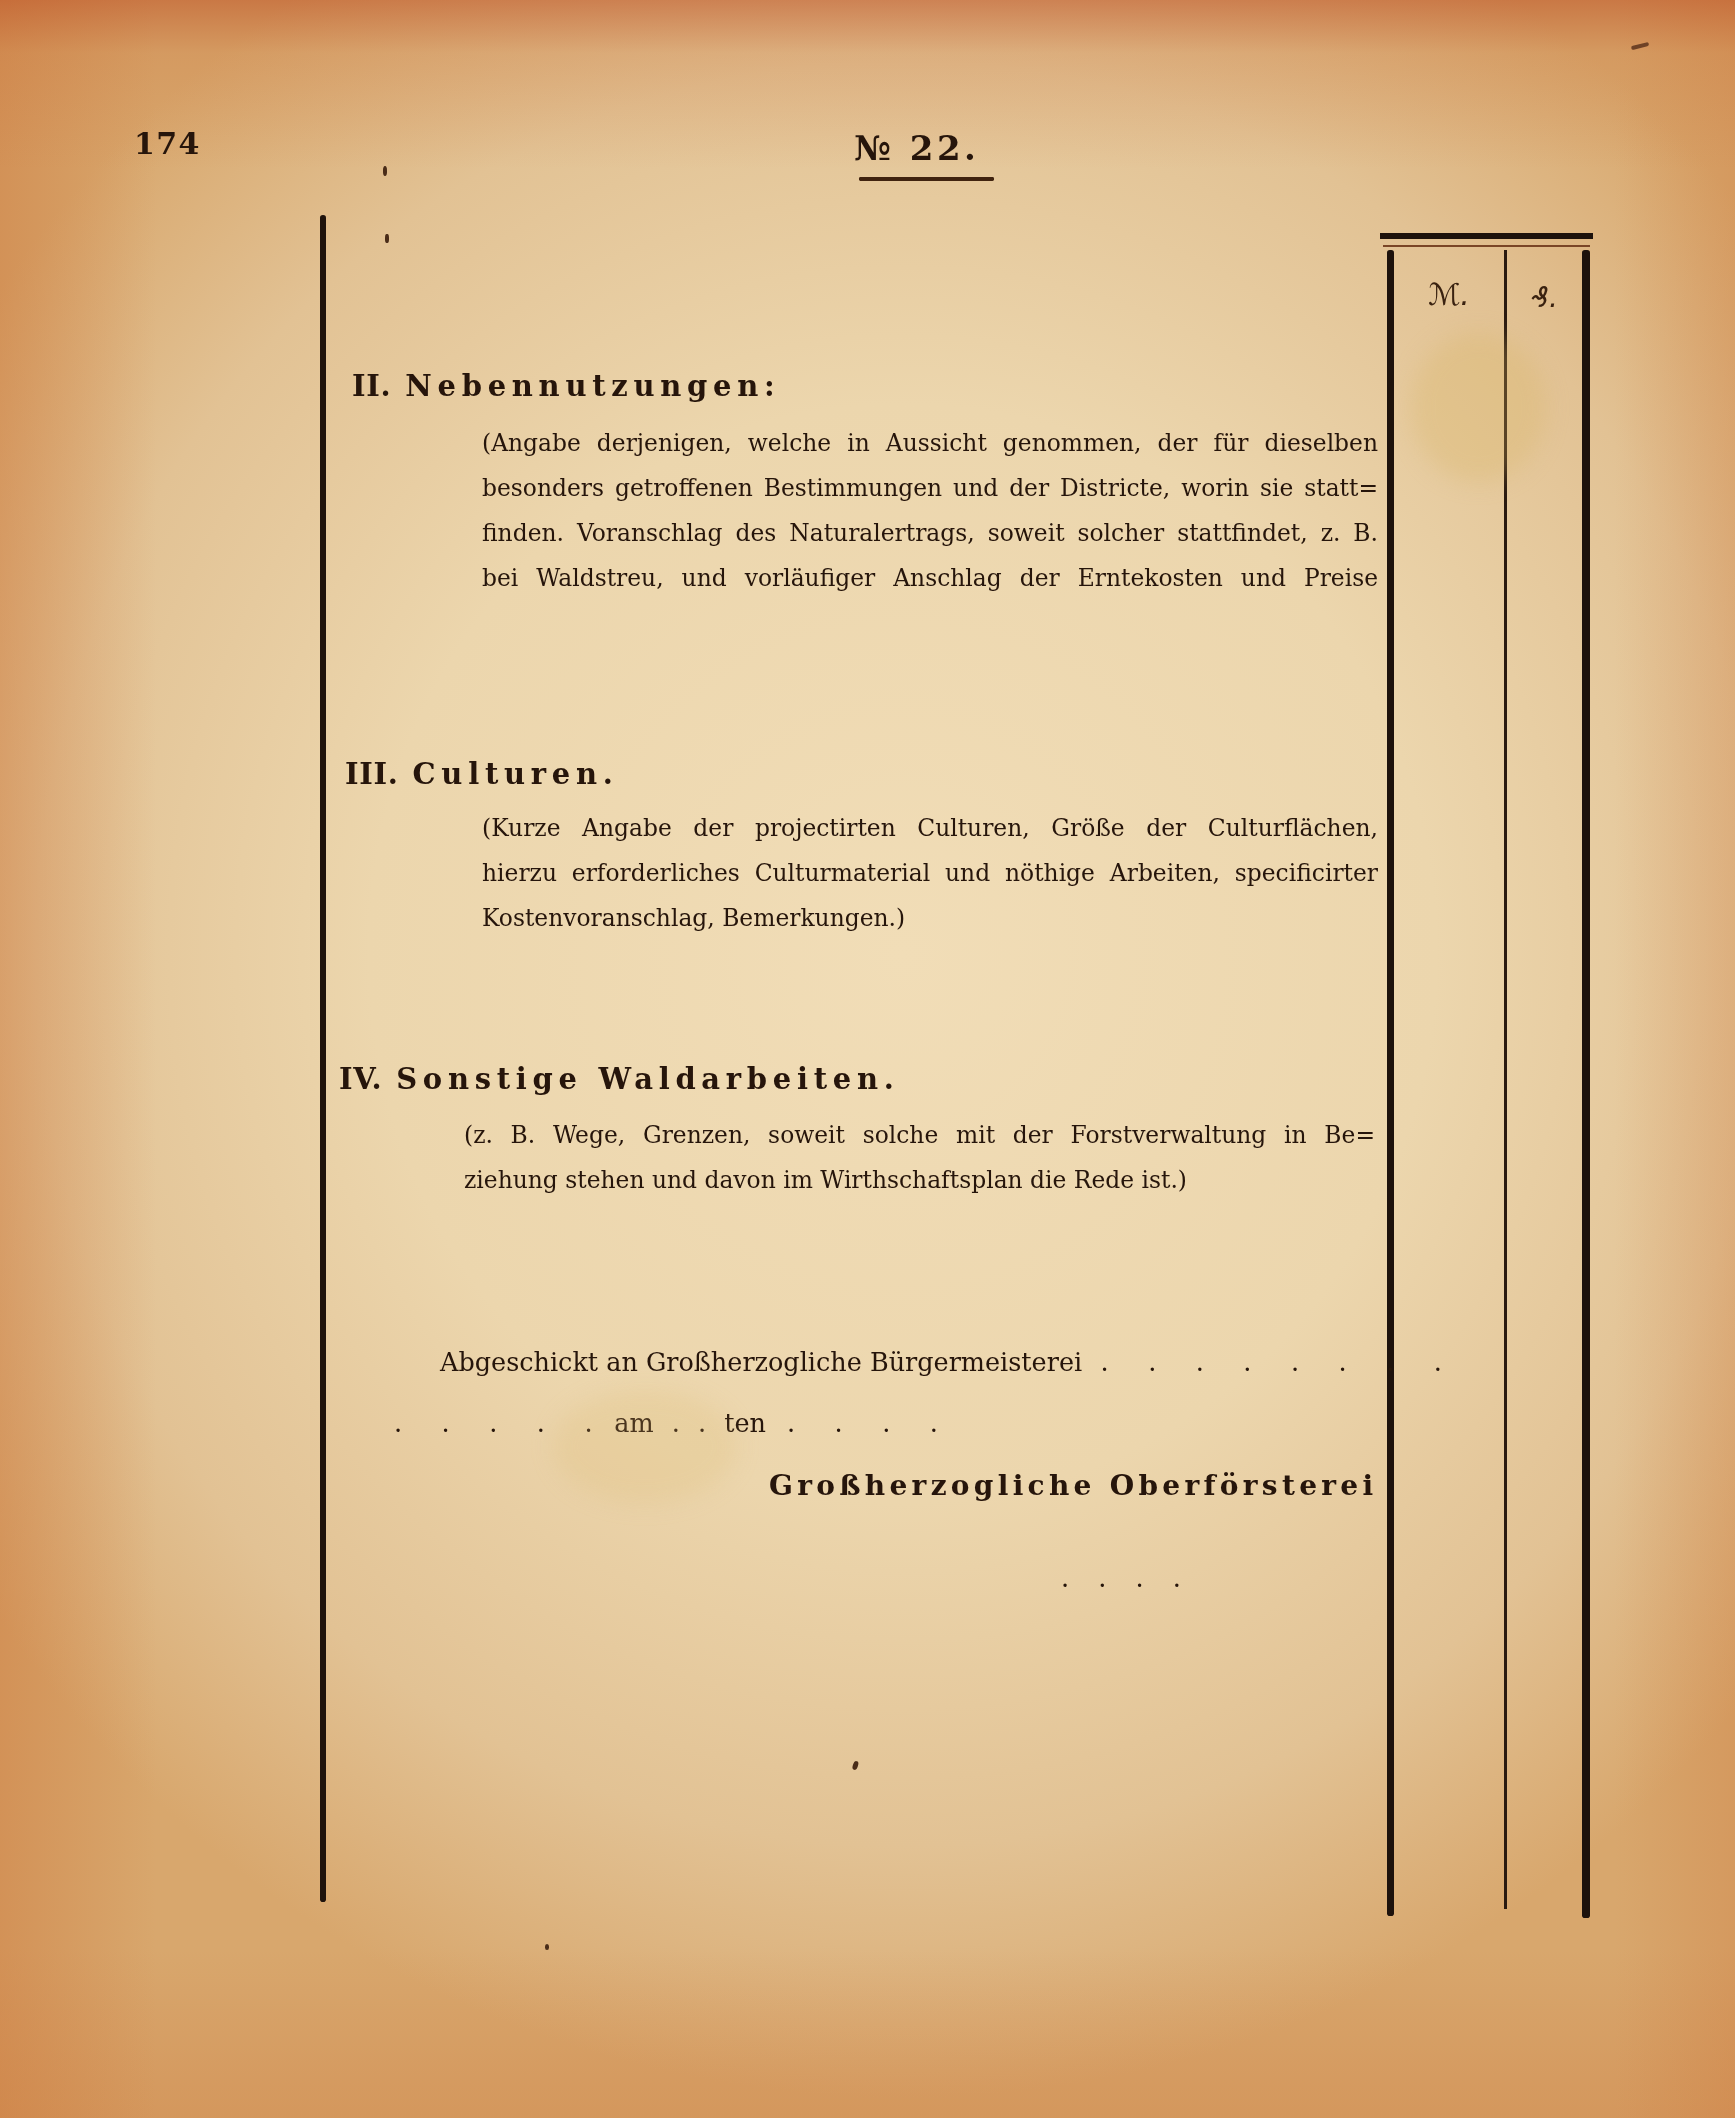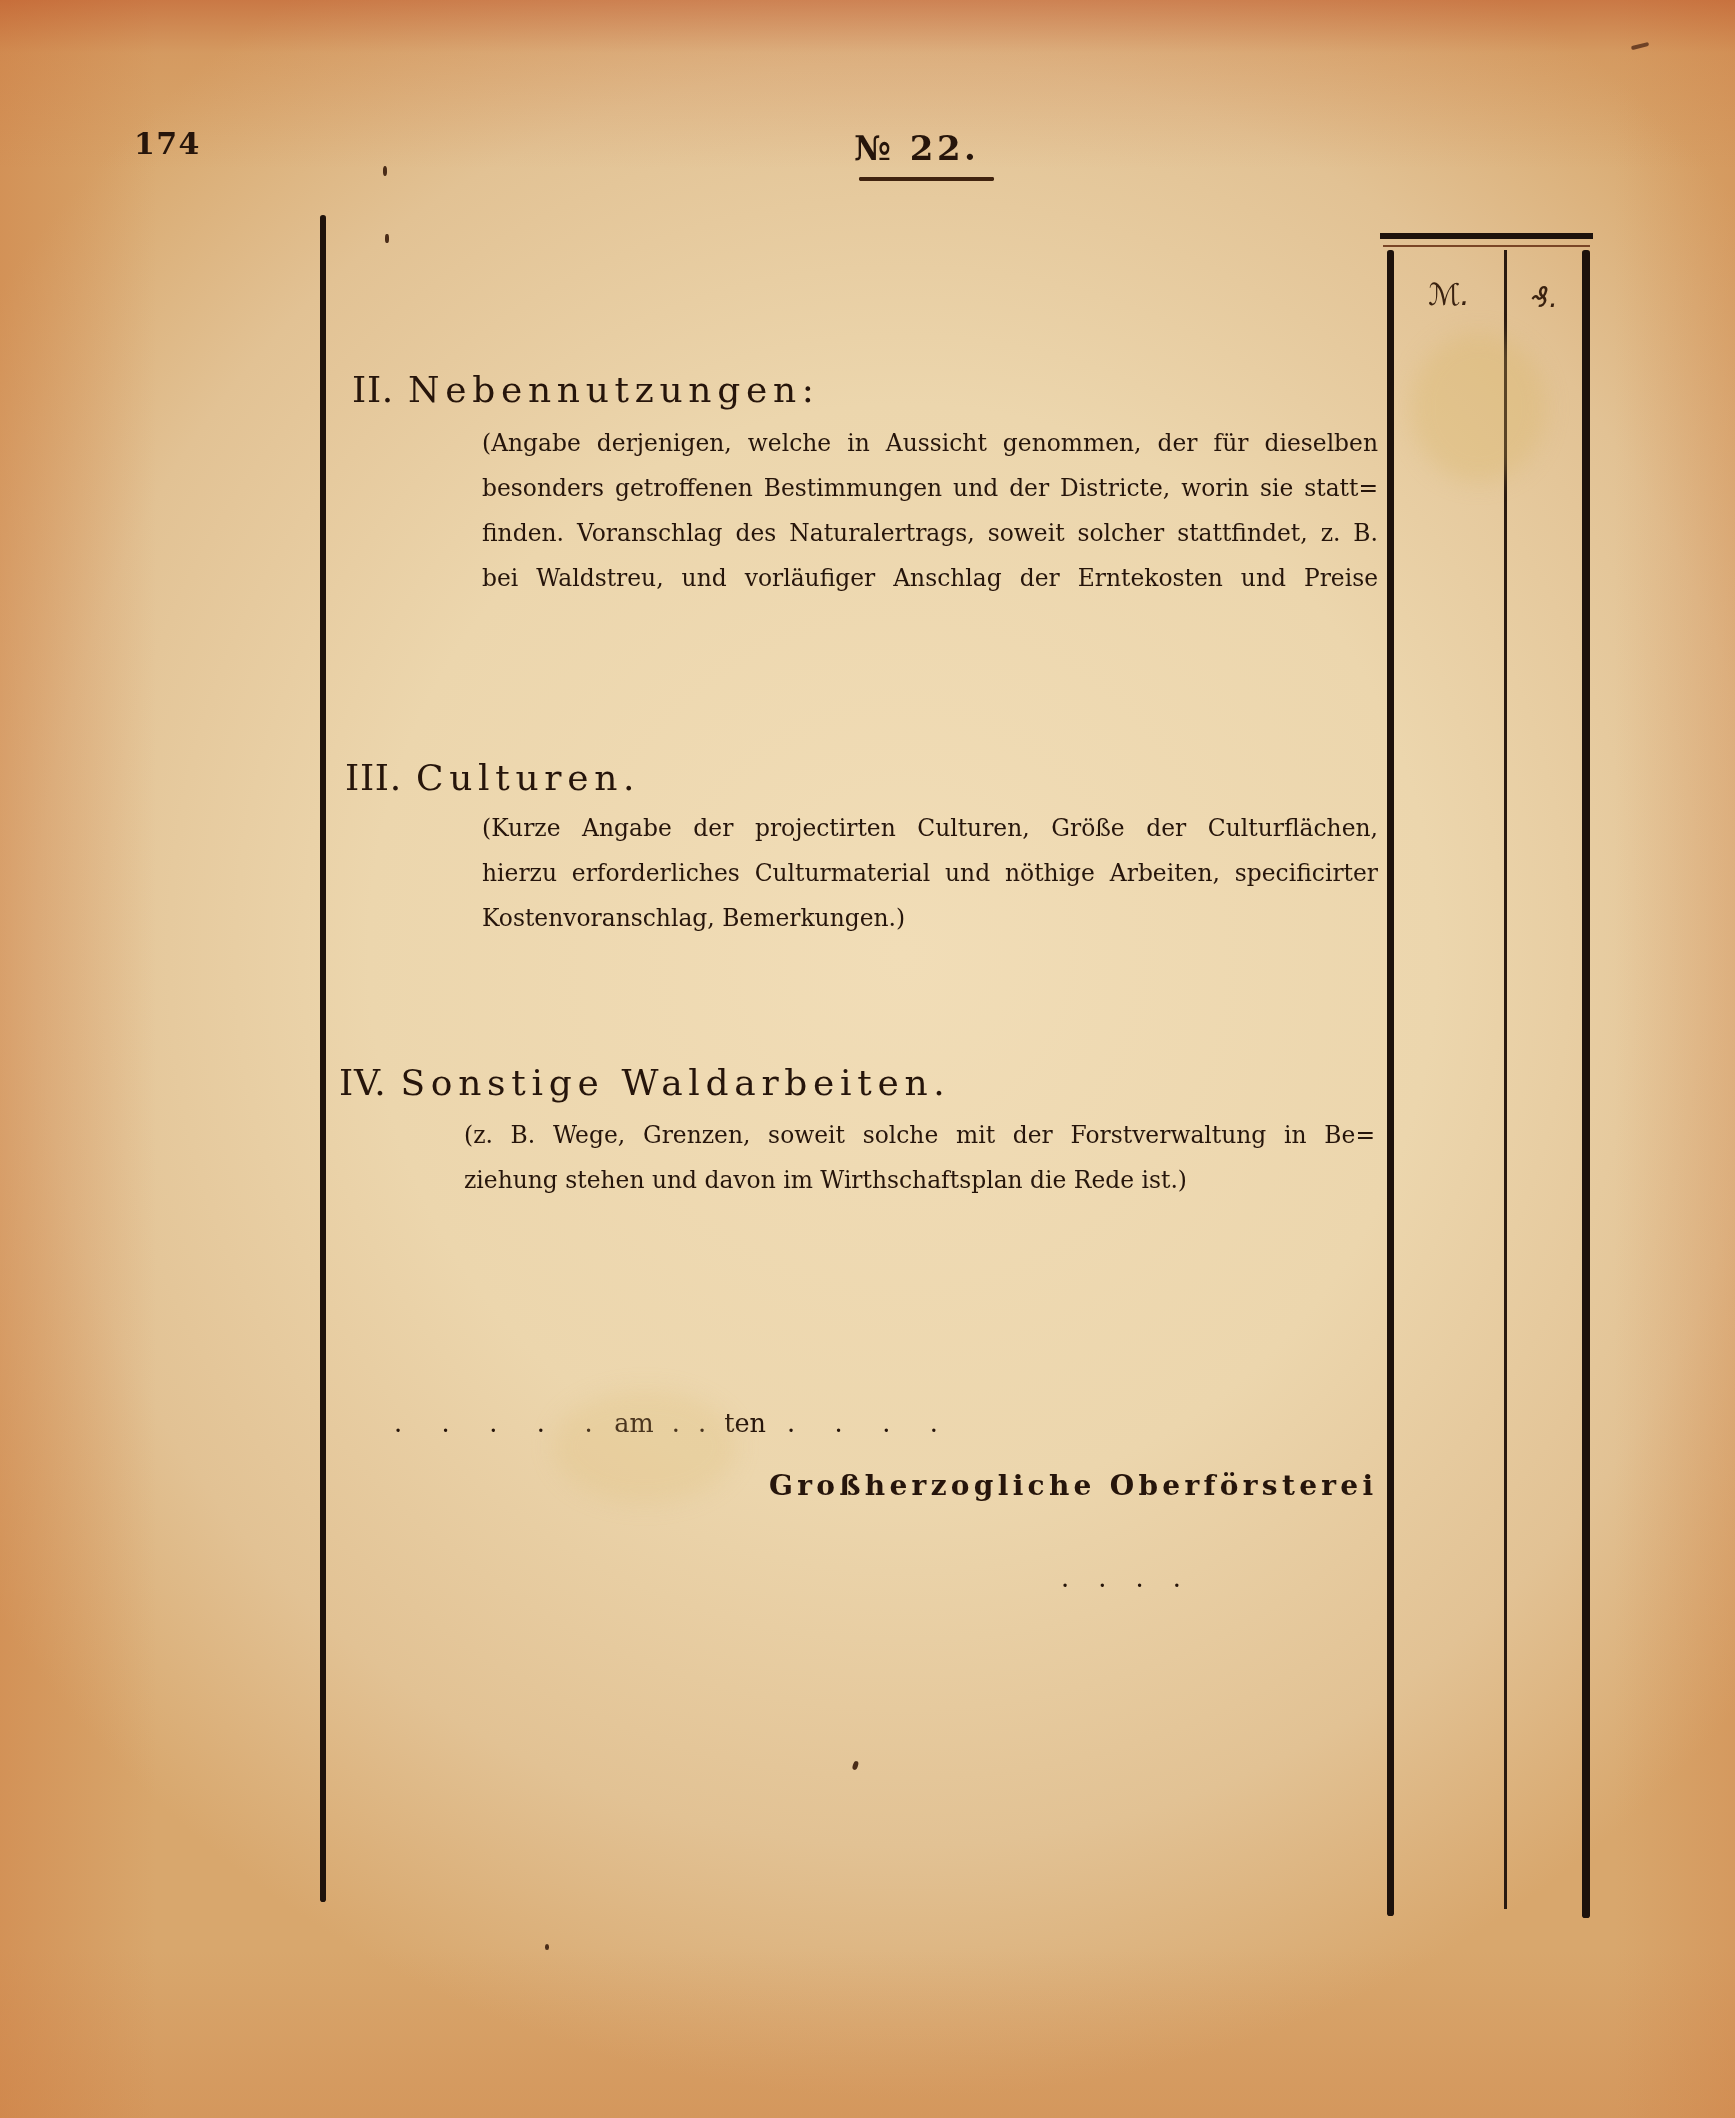--- a/index.html
+++ b/index.html
@@ -26,21 +26,21 @@
   .left-rule{left:320px;top:215px;width:5.7px;height:1687px;background:#1f130c;border-radius:2.8px;}
   .t-top-thick{left:1380px;top:233px;width:213px;height:6.4px;background:#1d120c;}
   .t-top-thin{left:1383px;top:245px;width:207px;height:2.1px;background:#7a4526;}
   .t-left{left:1387px;top:250px;width:7px;height:1666px;background:#1d120c;border-radius:2.8px;}
   .t-mid{left:1504px;top:250px;width:2.8px;height:1659px;background:#2a1a10;}
   .t-right{left:1582px;top:250px;width:7.8px;height:1668px;background:#1d120c;border-radius:2.8px;}
   .col-head{font-style:italic;font-family:"DejaVu Sans","DejaVu Serif",serif;text-align:center;color:#3a2210;}
   .col-head.mark{left:1394px;top:277px;width:110px;font-size:30px;}
   .col-head.pf{left:1507px;top:281px;width:75px;font-size:28px;}
   
-  .sec-head{font-size:36px;font-weight:400;white-space:nowrap;}
+  .sec-head{font-size:29px;font-weight:700;white-space:nowrap;}
   .sec-head .num{letter-spacing:0.7px;margin-right:14px;}
   .sec-head .word{letter-spacing:5.7px;}
   .h2{left:352px;top:369px;}
   .h3{left:345px;top:757px;}
   .h4{left:339px;top:1062px;}
   .body-block{font-size:23.4px;line-height:45px;font-weight:500;}
   .b2{left:482px;top:421px;width:896px;}
   .b3{left:482px;top:806px;width:896px;}
   .b4{left:464px;top:1113px;width:911px;}
   .jline{text-align:justify;text-align-last:justify;height:45px;white-space:normal;}
@@ -105,20 +105,23 @@
   </div>
 
   <div class="abs sec-head h4">
     <span class="num">IV.</span><span class="word">Sonstige Waldarbeiten.</span>
   </div>
   <div class="abs body-block b4">
     <div class="jline">(z. B. Wege, Grenzen, soweit solche mit der Forstverwaltung in Be=</div>
     <div class="jline last">ziehung stehen und davon im Wirthschaftsplan die Rede ist.)</div>
   </div>
 
+  <div class="abs close1">
+    <span>Abgeschickt an Großherzogliche Bürgermeisterei</span><span class="wdots">. . . . . . . .</span>
+  </div>
   <div class="abs close2">
     <span class="wdots">. . . . .</span><span class="mid">am . . ten</span><span class="wdots">. . . .</span>
   </div>
   <div class="abs signature">Großherzogliche Oberförsterei</div>
   <div class="abs sig-dots">. . . .</div>
 
   <div class="abs stain s1"></div>
   <div class="abs stain s2"></div>
   <div class="abs speck sp1"></div>
   <div class="abs speck sp2"></div>

